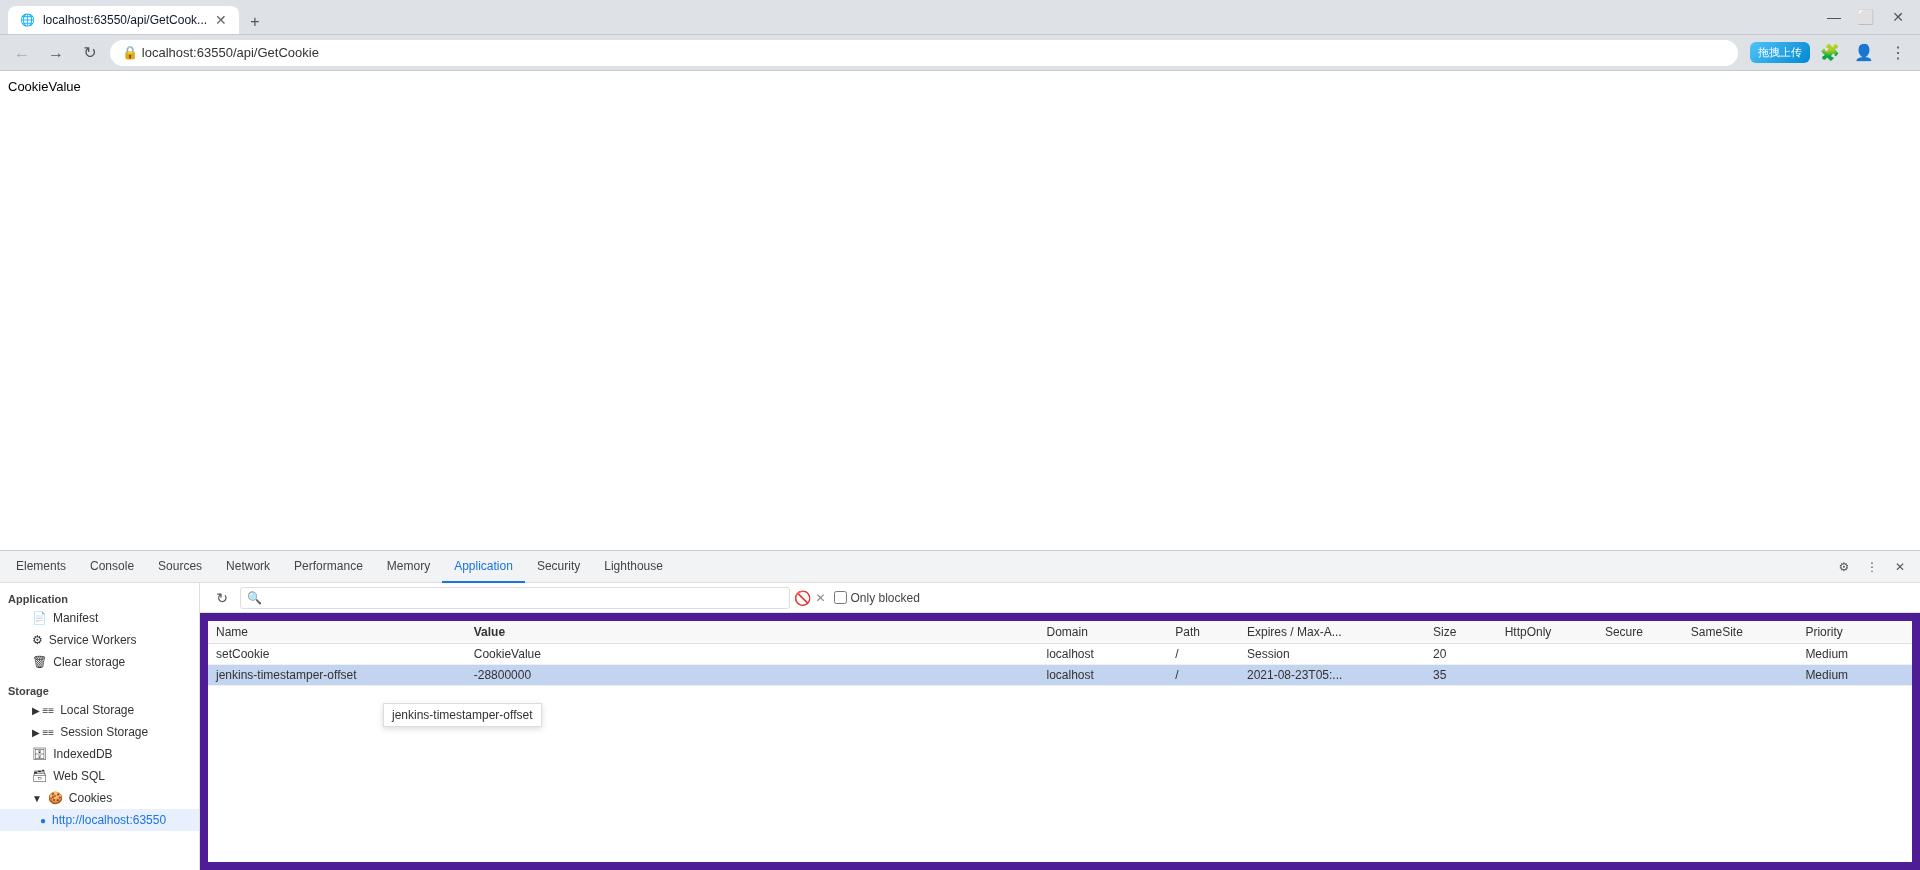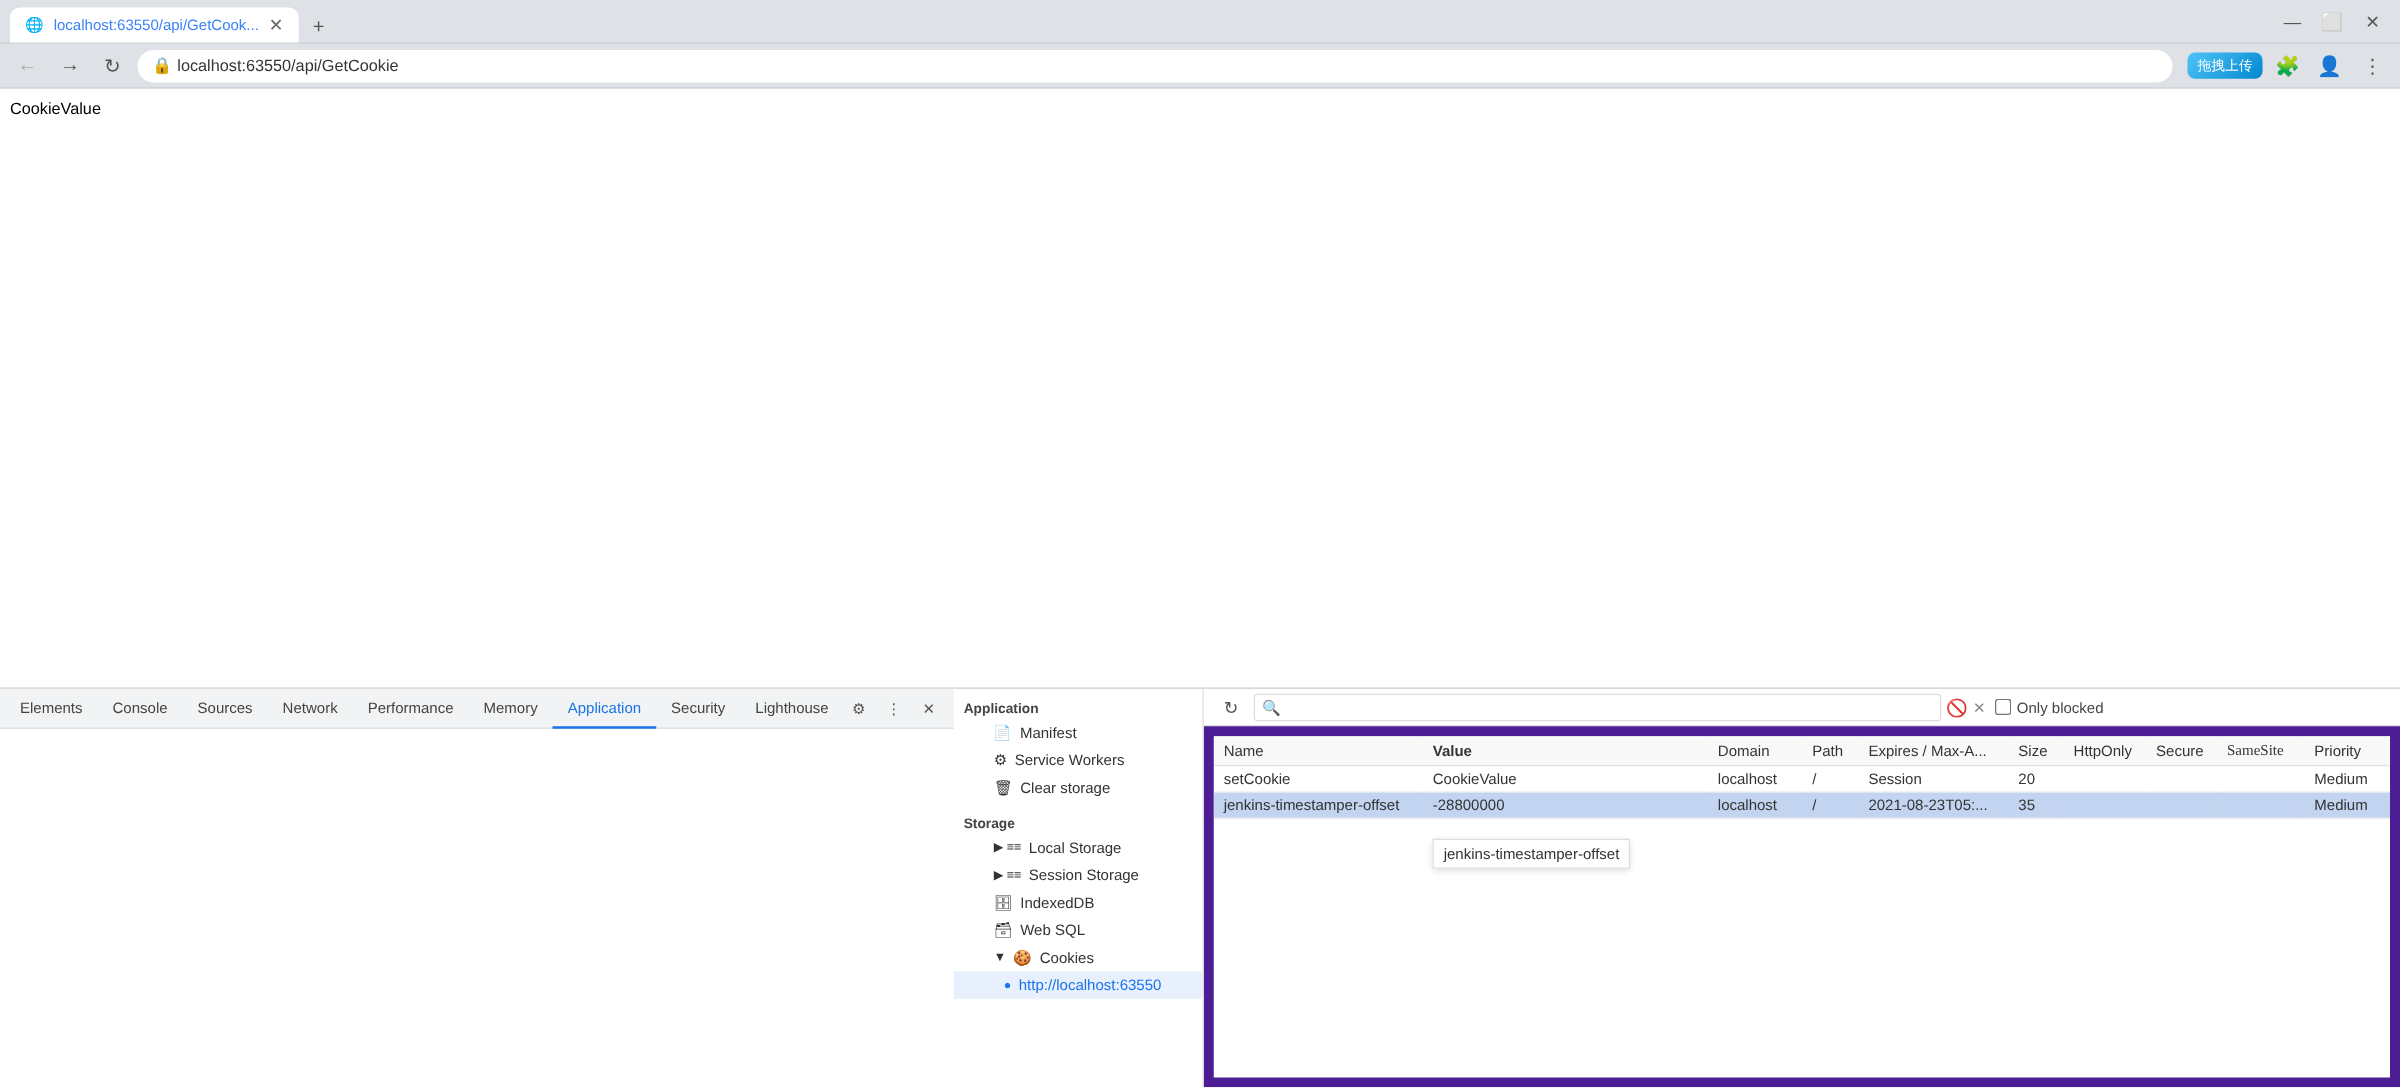--- a/index.html
+++ b/index.html
@@ -2,42 +2,42 @@
 <html><head>
   <meta charset="utf-8">
   <style>
     * { margin: 0; padding: 0; box-sizing: border-box; }
     body { font-family: Arial, sans-serif; font-size: 12px; background: #fff; overflow: hidden; }
 
     
     .browser-chrome { background: #dee1e6; height: 35px; display: flex; align-items: center; padding: 0 8px; border-bottom: 1px solid #c8cad0; }
     .tab-bar { display: flex; align-items: flex-end; height: 100%; }
     .tab { background: #fff; border-radius: 8px 8px 0 0; padding: 6px 12px; font-size: 12px; display: flex; align-items: center; gap: 8px; height: 28px; min-width: 180px; }
-    .tab-title { font-size: 12px; color: #3b82f6; }
+    .tab-title { font-size: 12px; color: #0f172a; }
     .tab-close { color: #666; cursor: pointer; font-size: 14px; line-height: 1; }
     .tab-add { margin-left: 4px; width: 24px; height: 24px; display: flex; align-items: center; justify-content: center; cursor: pointer; border-radius: 50%; color: #555; font-size: 16px; }
     .browser-spacer { flex: 1; }
 
     
     .address-bar-row { background: #dee1e6; height: 36px; display: flex; align-items: center; padding: 0 8px; gap: 6px; border-bottom: 1px solid #c8cad0; }
     .nav-btn { width: 28px; height: 28px; border-radius: 50%; display: flex; align-items: center; justify-content: center; cursor: pointer; color: #555; font-size: 16px; }
     .nav-btn.disabled { color: #aaa; cursor: default; }
     .address-bar { flex: 1; background: #fff; border-radius: 16px; height: 26px; display: flex; align-items: center; padding: 0 12px; font-size: 13px; color: #333; border: none; }
     .ext-icons { display: flex; align-items: center; gap: 6px; margin-left: 6px; }
     .ext-btn { width: 28px; height: 28px; border-radius: 50%; display: flex; align-items: center; justify-content: center; cursor: pointer; color: #555; font-size: 16px; }
     .ext-special { background: linear-gradient(135deg, #4fc3f7, #0288d1); border-radius: 6px; padding: 3px 8px; font-size: 11px; color: #fff; cursor: pointer; }
     .win-controls { display: flex; gap: 4px; margin-left: 8px; }
     .win-ctrl { font-size: 14px; color: #555; cursor: pointer; width: 28px; height: 28px; display: flex; align-items: center; justify-content: center; }
 
     
     .page-content { height: calc(870px - 35px - 36px - 320px); background: #fff; padding: 8px; }
     .page-text { font-size: 13px; color: #000; }
 
     
-    .devtools { height: 320px; border-top: 1px solid #ccc; display: flex; flex-direction: row; background: #fff; }
+    .devtools { height: 320px; border-top: 1px solid #ccc; display: flex; flex-direction: column; background: #fff; }
 
     
     .devtools-tabs { display: flex; align-items: center; background: #f1f3f4; border-bottom: 1px solid #ddd; height: 32px; padding: 0 4px; }
     .devtools-tab { padding: 0 12px; height: 32px; display: flex; align-items: center; font-size: 12px; color: #444; cursor: pointer; border-bottom: 2px solid transparent; }
     .devtools-tab.active { border-bottom: 2px solid #1a73e8; color: #1a73e8; }
     .devtools-spacer { flex: 1; }
     .devtools-actions { display: flex; gap: 4px; align-items: center; padding-right: 4px; }
     .devtools-action-btn { width: 24px; height: 24px; display: flex; align-items: center; justify-content: center; cursor: pointer; border-radius: 4px; color: #555; }
 
     
@@ -225,21 +225,21 @@
           <thead>
             <tr>
               <th style="width:180px;">Name</th>
               <th style="width:400px;font-weight:bold;">Value</th>
               <th style="width:90px;">Domain</th>
               <th style="width:50px;">Path</th>
               <th style="width:130px;">Expires / Max-A...</th>
               <th style="width:50px;">Size</th>
               <th style="width:70px;">HttpOnly</th>
               <th style="width:60px;">Secure</th>
-              <th style="width:80px;font-family:Liberation Serif, serif;">SameSite</th>
+              <th style="width:80px;">SameSite</th>
               <th style="width:80px;margin-left:32px;">Priority</th>
             </tr>
           </thead>
           <tbody id="cookie-table-body">
 
               <tr>
                 <td>setCookie</td>
                 <td>CookieValue</td>
                 <td>localhost</td>
                 <td>/</td>

